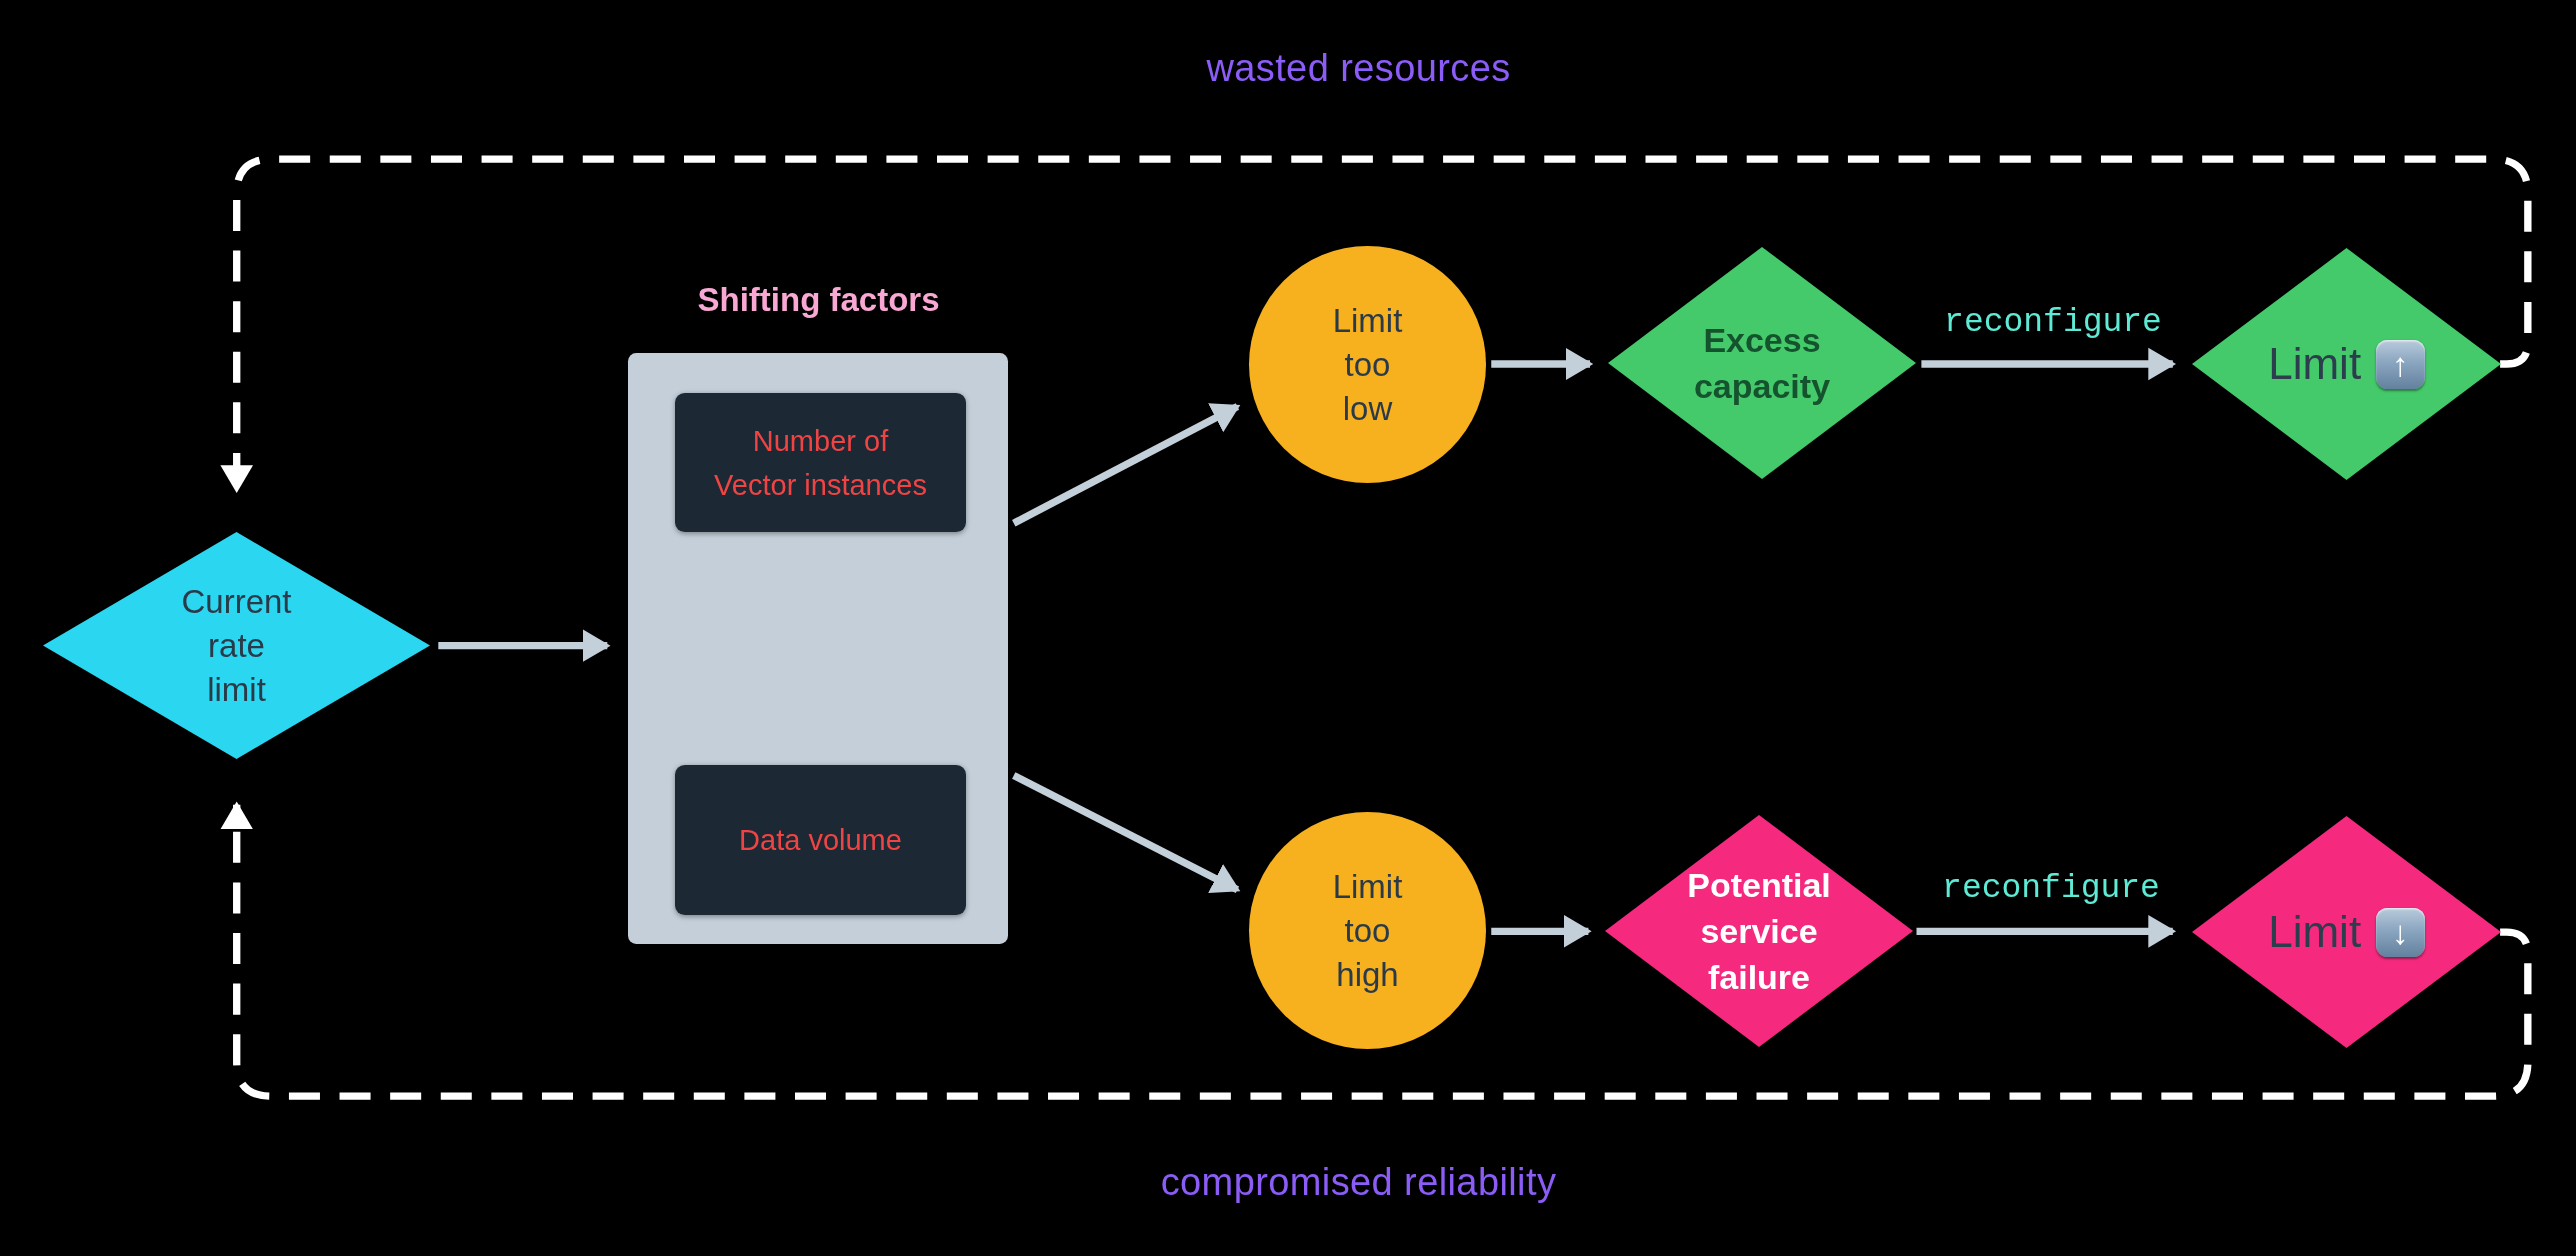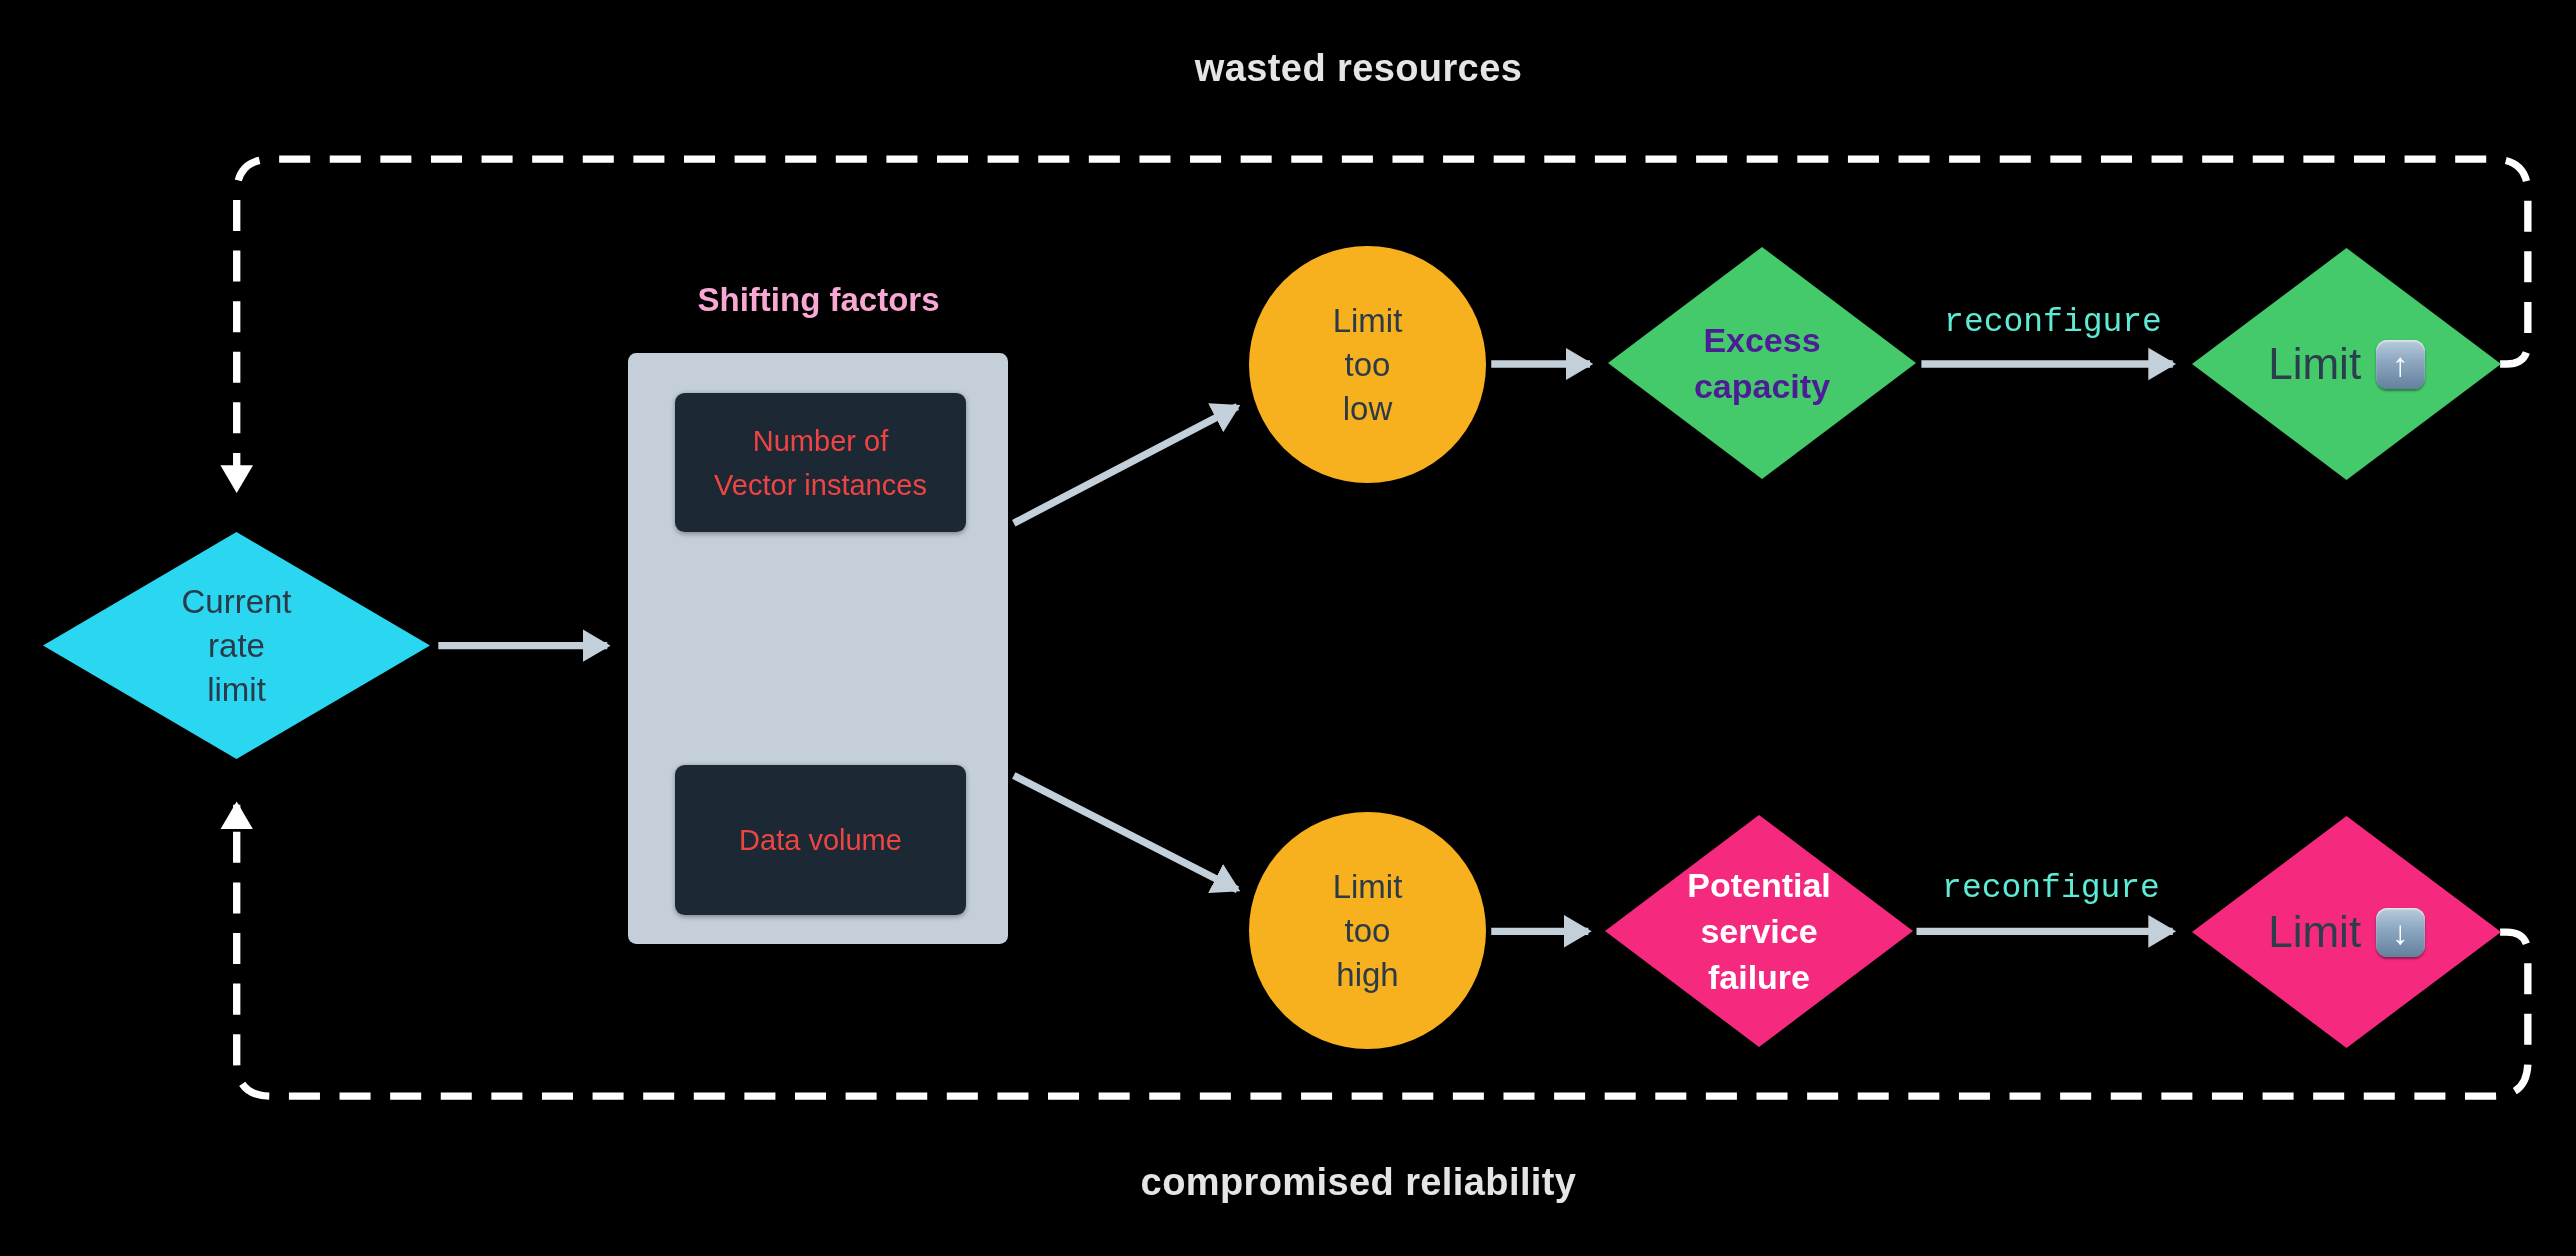--- a/index.html
+++ b/index.html
@@ -1,19 +1,19 @@
 <!DOCTYPE html>
 <html style="font-size:13px"><head>
 <meta charset="utf-8">
 <style>
   html,body{margin:0;padding:0;background:#000;}
   .canvas{position:relative;width:2576px;height:1257px;background:#000;overflow:hidden;
           font-family:"Liberation Sans",sans-serif;}
-  .caption{position:absolute;width:653px;text-align:center;font-size:38px;font-weight:700;
-           color:#e5e5e5;letter-spacing:0.4px;}
+  .caption{position:absolute;width:653px;text-align:center;font-size:38px;font-weight:400;
+           color:#8b5cf6;letter-spacing:0.4px;}
   #connectors{position:absolute;left:0;top:0;z-index:1;}
   .shape{position:absolute;display:flex;align-items:center;justify-content:center;z-index:2;}
   .diamond{clip-path:polygon(50% 0,100% 50%,50% 100%,0 50%);}
   .circle{border-radius:50%;background:#f7b01e;}
   .node-text{white-space:pre-line;text-align:center;font-size:33px;font-weight:500;
              line-height:44px;color:#2a3a48;}
   .bold-node{font-weight:bold;font-size:34px;line-height:46px;}
   .white-text{color:#ffffff;}
   .panel{position:absolute;left:628px;top:353px;width:380px;height:591px;background:#c4cfda;
          border-radius:8.2px;z-index:2;}
@@ -83,21 +83,21 @@
 too
 low</div>
   </div>
   <div class="shape circle" style="left:1249px;top:812px;width:237px;height:237px;">
     <div class="node-text">Limit
 too
 high</div>
   </div>
 
   <div class="shape diamond" style="left:1608px;top:247px;width:308px;height:232px;background:#45ca6b;">
-    <div class="node-text bold-node" style="color:#4c1d95;">Excess
+    <div class="node-text bold-node" style="color:#14532d;">Excess
 capacity</div>
   </div>
   <div class="shape diamond" style="left:1605px;top:815px;width:308px;height:232px;background:#f52a7e;">
     <div class="node-text bold-node white-text">Potential
 service
 failure</div>
   </div>
 
   <div class="reconf" style="left:1890px;top:304px;">reconfigure</div>
   <div class="reconf" style="left:1888px;top:870px;">reconfigure</div>

